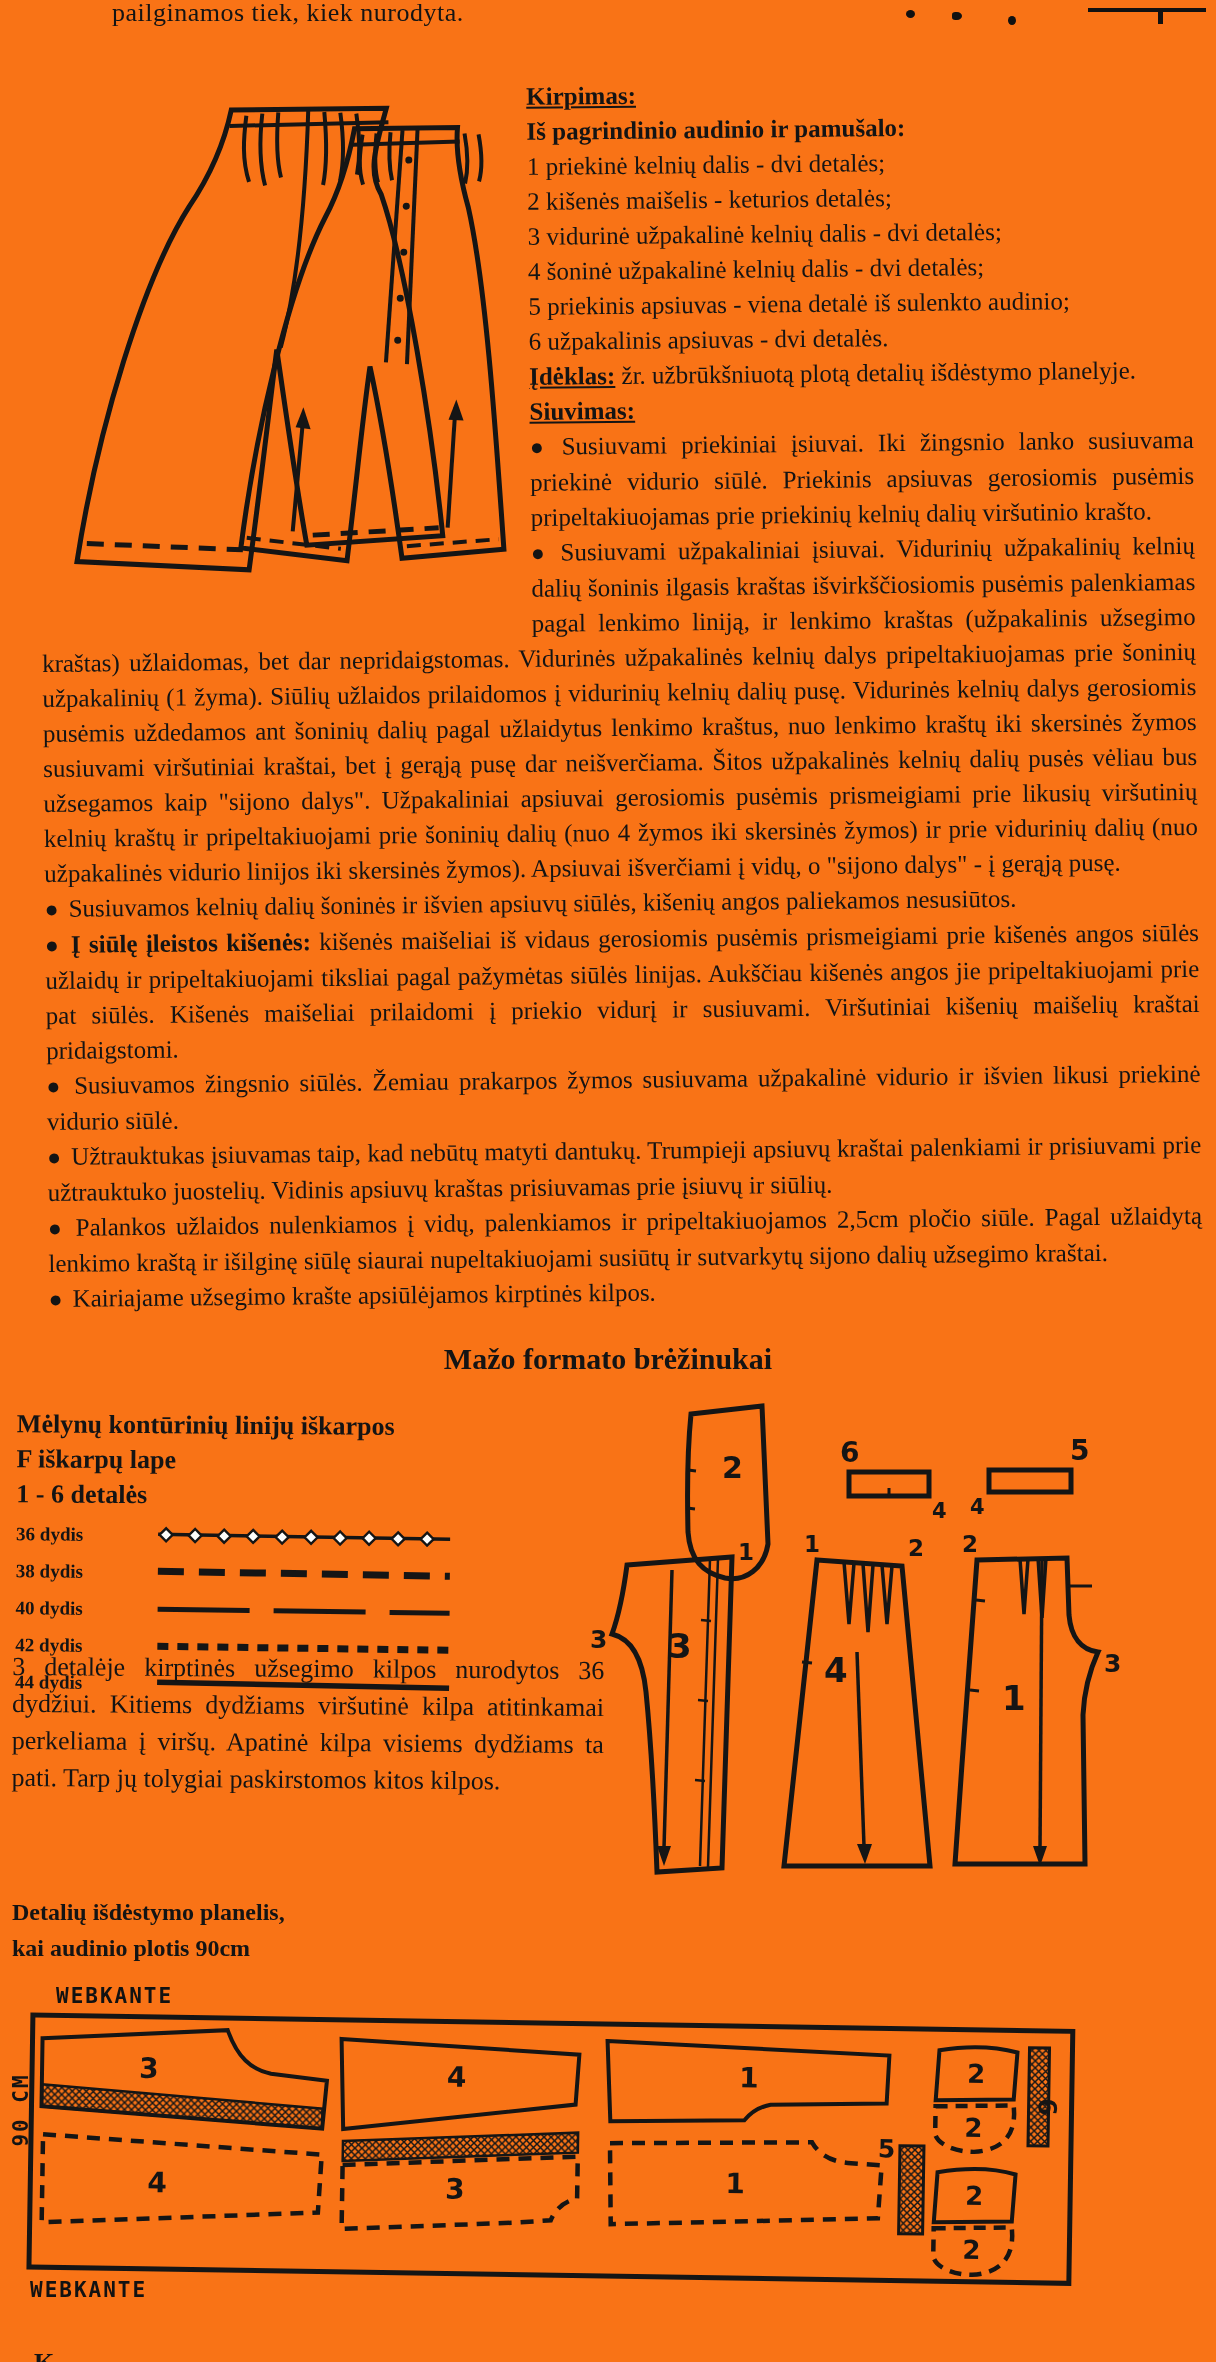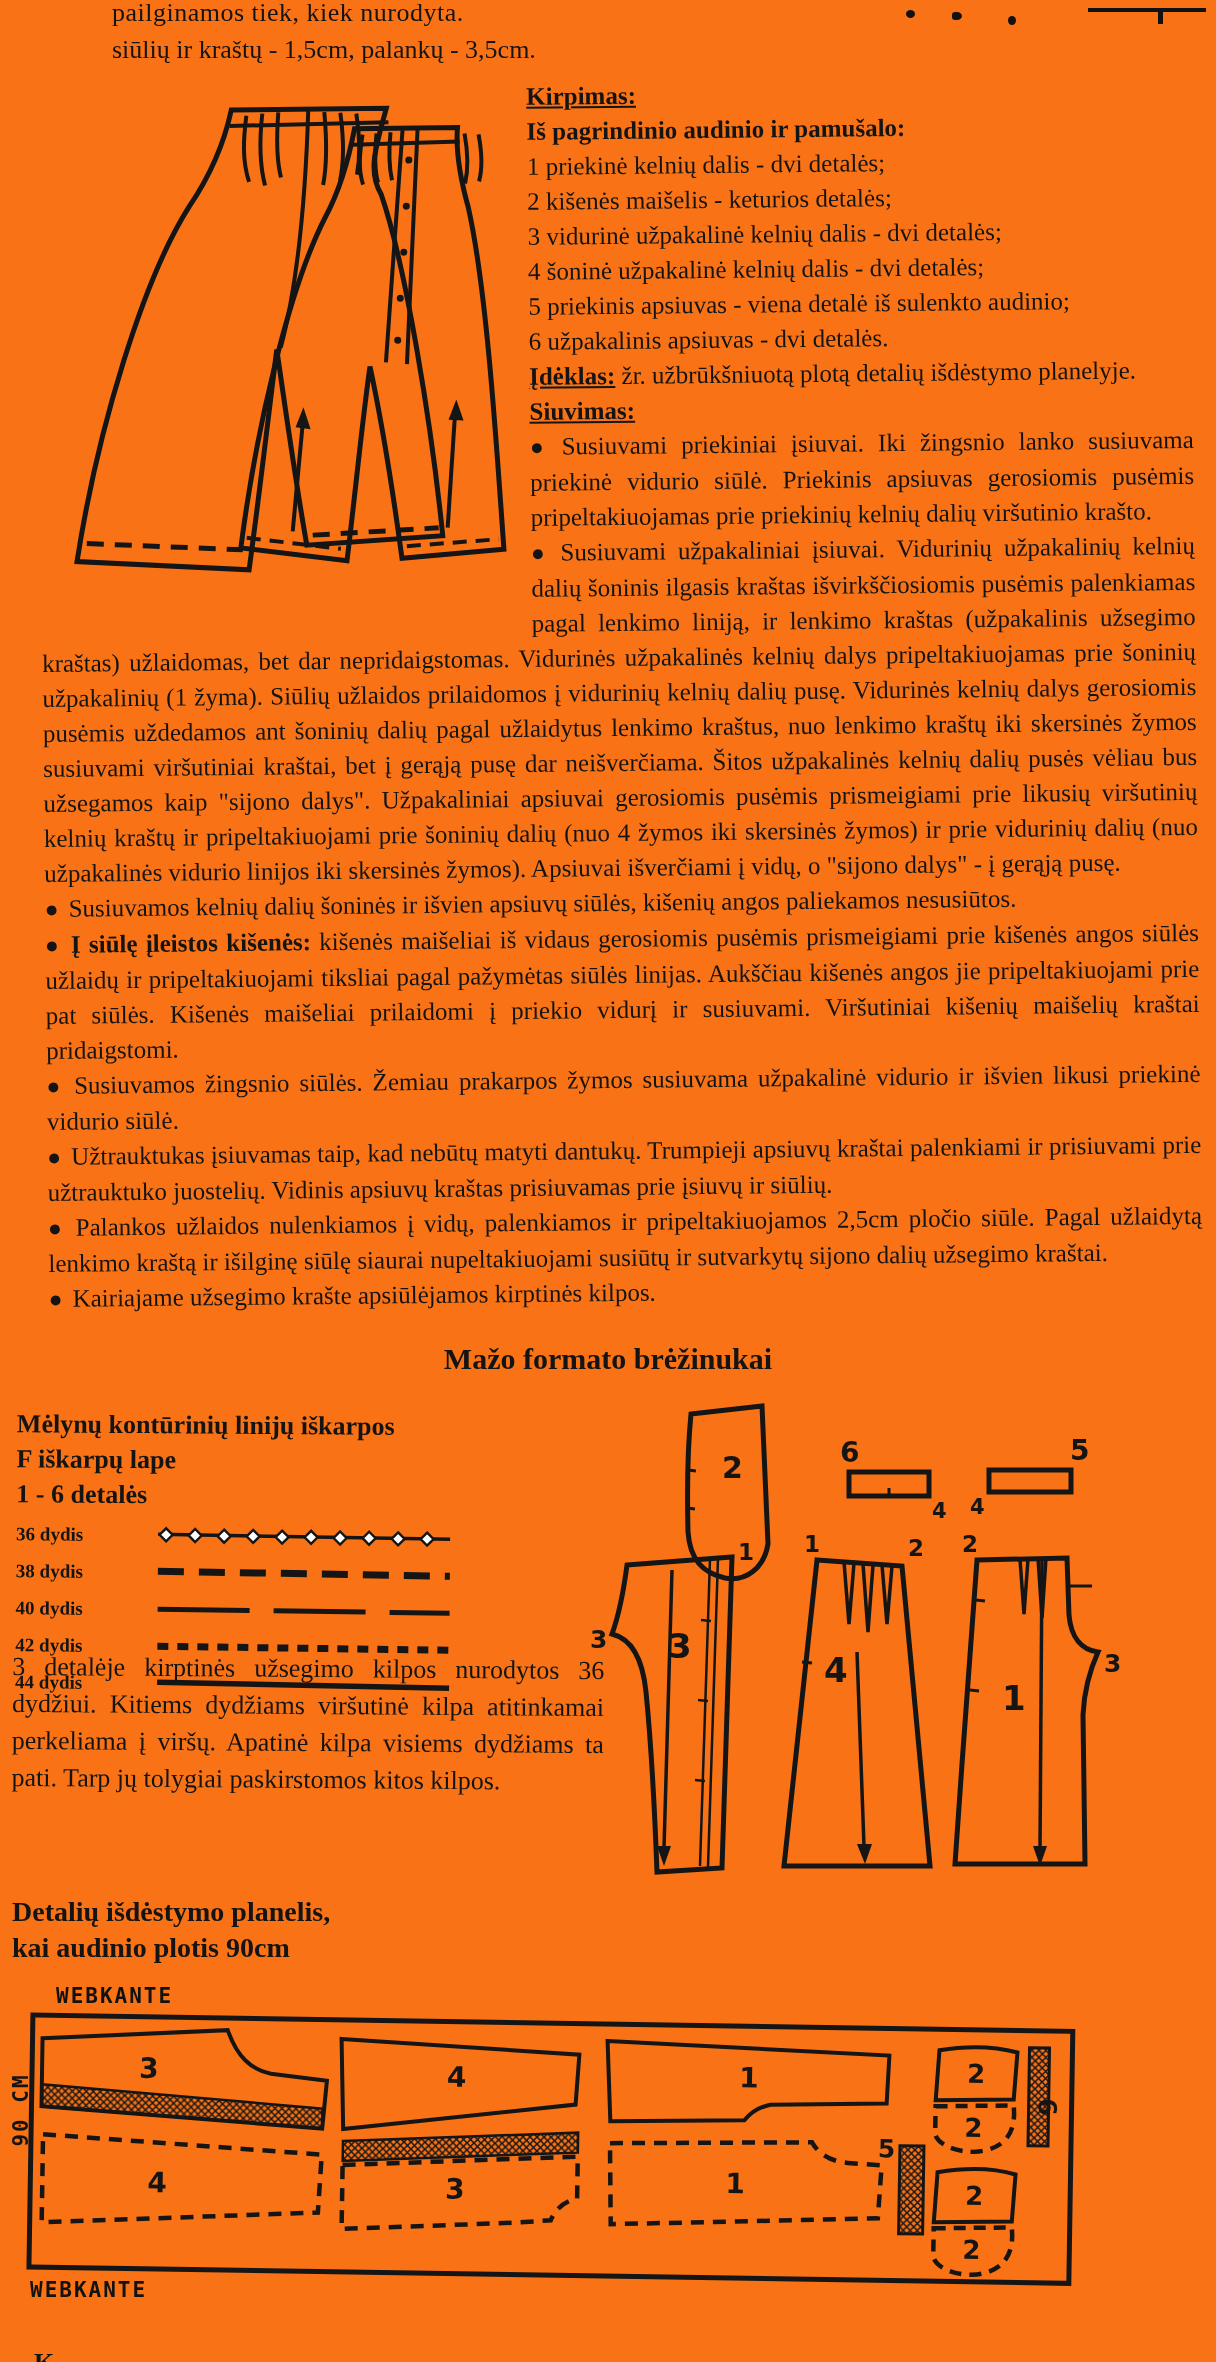--- a/index.html
+++ b/index.html
@@ -27,21 +27,21 @@
   .diagrams-sec{top:1342px;left:0;width:1216px;height:630px;}
   .diag-h{width:100%;text-align:center;font-size:30px;font-weight:bold;}
   .legend{position:absolute;top:66px;left:16px;width:500px;font-size:26px;line-height:35px;
           transform:rotate(0.4deg);}
   .legend-rows{margin-top:4px;}
   .legend-row{display:flex;align-items:center;height:37px;}
   .legend-row .lbl{width:138px;font-weight:bold;font-size:19px;}
   .small-diags{position:absolute;left:572px;top:58px;width:548px;height:482px;}
   .note{position:absolute;top:308px;left:12px;width:592px;font-size:26px;line-height:37px;
         text-align:justify;transform:rotate(0.4deg);}
-  .plan-h{position:absolute;top:552px;left:12px;font-size:28px;font-weight:bold;line-height:36px;}
+  .plan-h{position:absolute;top:552px;left:12px;font-size:24px;font-weight:bold;line-height:36px;}
   
   .layout-sec{top:1978px;left:0;width:1216px;height:384px;}
   .selvage{font-family:"DejaVu Sans Mono", monospace;font-weight:bold;font-size:21px;
            letter-spacing:2px;color:#121212;}
   .selvage.top{position:absolute;top:6px;left:56px;}
   .selvage.bottom{position:absolute;top:300px;left:30px;}
   .layout-svg{position:absolute;top:32px;left:28px;transform:rotate(0.9deg);transform-origin:0 0;}
   .width-lab{position:absolute;top:120px;left:-34px;width:110px;text-align:center;
              transform:rotate(-90deg);font-family:"DejaVu Sans Mono", monospace;
              font-weight:bold;font-size:21px;letter-spacing:2px;}
@@ -52,21 +52,20 @@
   .ink{stroke:#151515;fill:none;}
   .num{font-family:"DejaVu Sans", sans-serif;font-weight:bold;fill:#151515;}
 </style>
 </head>
 <body>
 
 <div class="page">
 
   <div class="abs top-block">
     <div class="carry">pailginamos tiek, kiek nurodyta.</div>
-    <div>siūlių ir kraštų - 1,5cm, palankų - 3,5cm.</div>
   </div>
 
   <div>
     <div class="dot" style="left:906px;top:10px;width:9px;height:8px;"></div>
     <div class="dot" style="left:952px;top:12px;width:10px;height:8px;border-radius:40% 60% 60% 40%;"></div>
     <div class="dot" style="left:1008px;top:16px;width:8px;height:9px;"></div>
     <div class="smudge" style="left:1088px;top:8px;width:118px;height:4px;"></div>
     <div class="smudge" style="left:1158px;top:8px;width:5px;height:16px;"></div>
   </div>
 

